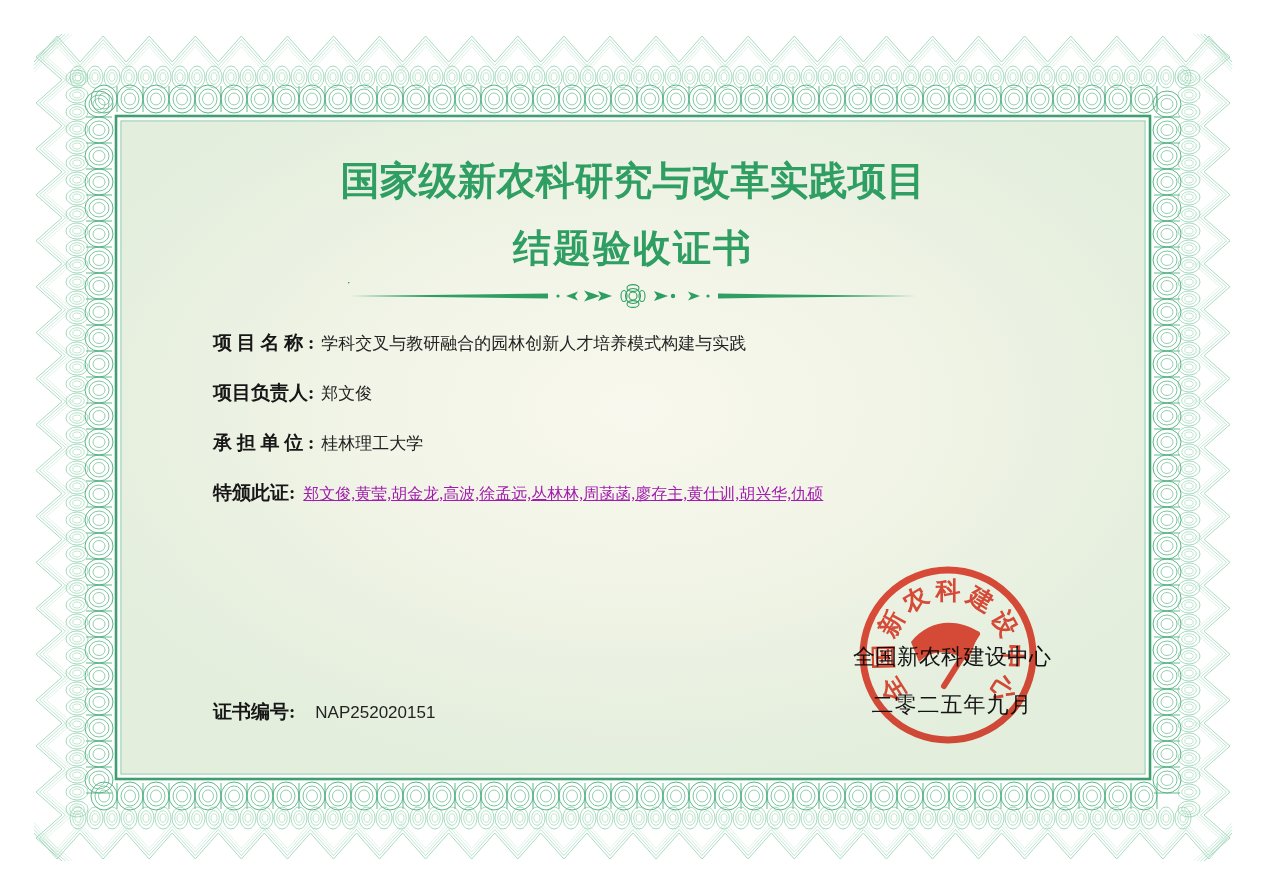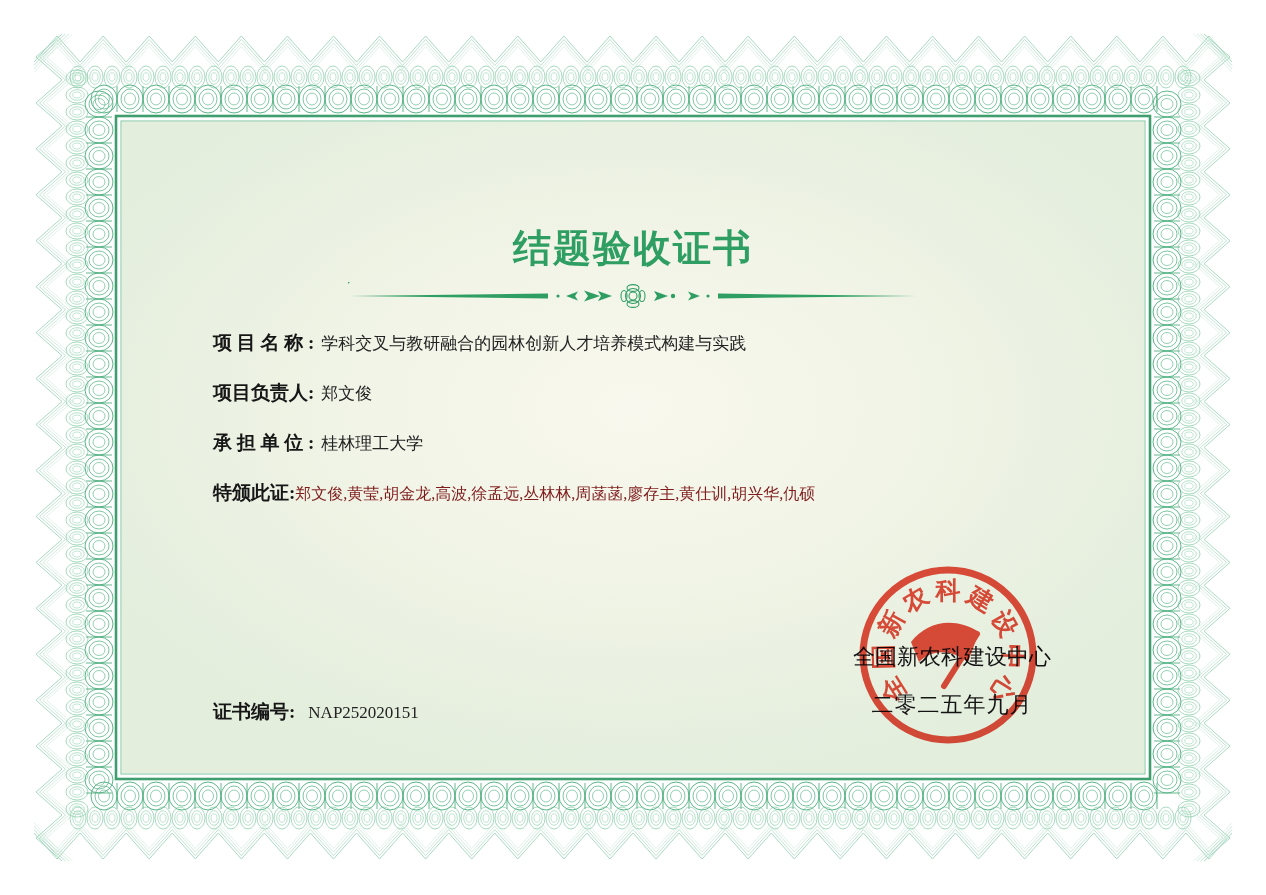--- a/index.html
+++ b/index.html
@@ -24,33 +24,33 @@
   }
   .subtitle{
     position:absolute;top:228px;left:0;width:100%;
     text-align:center;font-size:38px;font-weight:bold;
     color:#2f9e63;letter-spacing:2px;line-height:1.1;
   }
   .divider{position:absolute;top:282px;left:348px;}
   .field-row{position:absolute;left:213px;white-space:nowrap;}
   .lbl{font-size:19px;font-weight:bold;color:#161616;}
   .val{font-size:17px;color:#232323;margin-left:7px;}
-  .val-small{font-size:16px;color:#7f1d1d;margin-left:0;}
+  .val-small{font-size:16px;color:#a21caf;margin-left:8px;text-decoration:underline;}
   .row-1{top:330px;}
   .row-2{top:380px;}
   .row-3{top:430px;}
   .row-4{top:480px;}
   .conclusion-row{top:615px;}
   .pass{font-size:21px;color:#b13a9c;margin-left:10px;font-weight:normal;}
   .statement{
     position:absolute;left:260px;top:655px;
     font-size:21px;font-weight:bold;color:#161616;white-space:nowrap;
   }
   .certno-row{top:699px;}
-  .certno-val{font-size:17px;color:#232323;margin-left:13px;font-family:Liberation Serif, serif;}
+  .certno-val{font-size:17px;color:#232323;margin-left:20px;font-family:Liberation Sans, sans-serif;}
   .issuer{
     position:absolute;left:842px;top:642px;width:220px;
     text-align:center;font-size:22px;color:#141414;white-space:nowrap;
   }
   .date{
     position:absolute;left:842px;top:690px;width:220px;
     text-align:center;font-size:22px;color:#141414;letter-spacing:1px;white-space:nowrap;
   }
   .seal{
     position:absolute;left:845px;top:550px;z-index:3;
@@ -1284,20 +1284,21 @@
       <ellipse cx="1167" cy="780" rx="14" ry="13" fill="none" stroke="#5cb689" stroke-width="1" opacity="1"></ellipse>
       <ellipse cx="1167" cy="780" rx="10" ry="9" fill="none" stroke="#5cb689" stroke-width="1" opacity="0.8"></ellipse>
       <ellipse cx="1167" cy="780" rx="6" ry="5.5" fill="none" stroke="#5cb689" stroke-width="1" opacity="0.65"></ellipse>
       <line x1="1154" y1="793" x2="1180" y2="793" stroke="#57b285" stroke-width="2" opacity="0.45"></line>
       <rect x="116" y="116" width="1034" height="663" fill="none" stroke="#3f9e6e" stroke-width="2.6"></rect>
       <rect x="121" y="121" width="1024" height="653" fill="none" stroke="#7cc49c" stroke-width="1"></rect>
     </svg>
 
   <div class="layer">
 
+    <div class="title">国家级新农科研究与改革实践项目</div>
     <div class="subtitle">结题验收证书</div>
 
     <svg class="divider" width="570" height="28" viewBox="0 0 570 28">
       <g fill="#2f9e63" stroke="none">
         <path d="M2,14 L200,11.6 L200,16.4 Z"></path>
         <circle cx="210" cy="14" r="1.6"></circle>
         <path d="M218,14 L230,9.5 L227,14 L230,18.5 Z"></path>
         <path d="M236,14 L252,8.5 L248,14 L252,19.5 Z" transform="translate(488) scale(-1,1)"></path>
         <circle cx="245" cy="14" r="2.2"></circle>
         <path d="M250,14 L264,9 L261,14 L264,19 Z" transform="translate(514) scale(-1,1)"></path>

